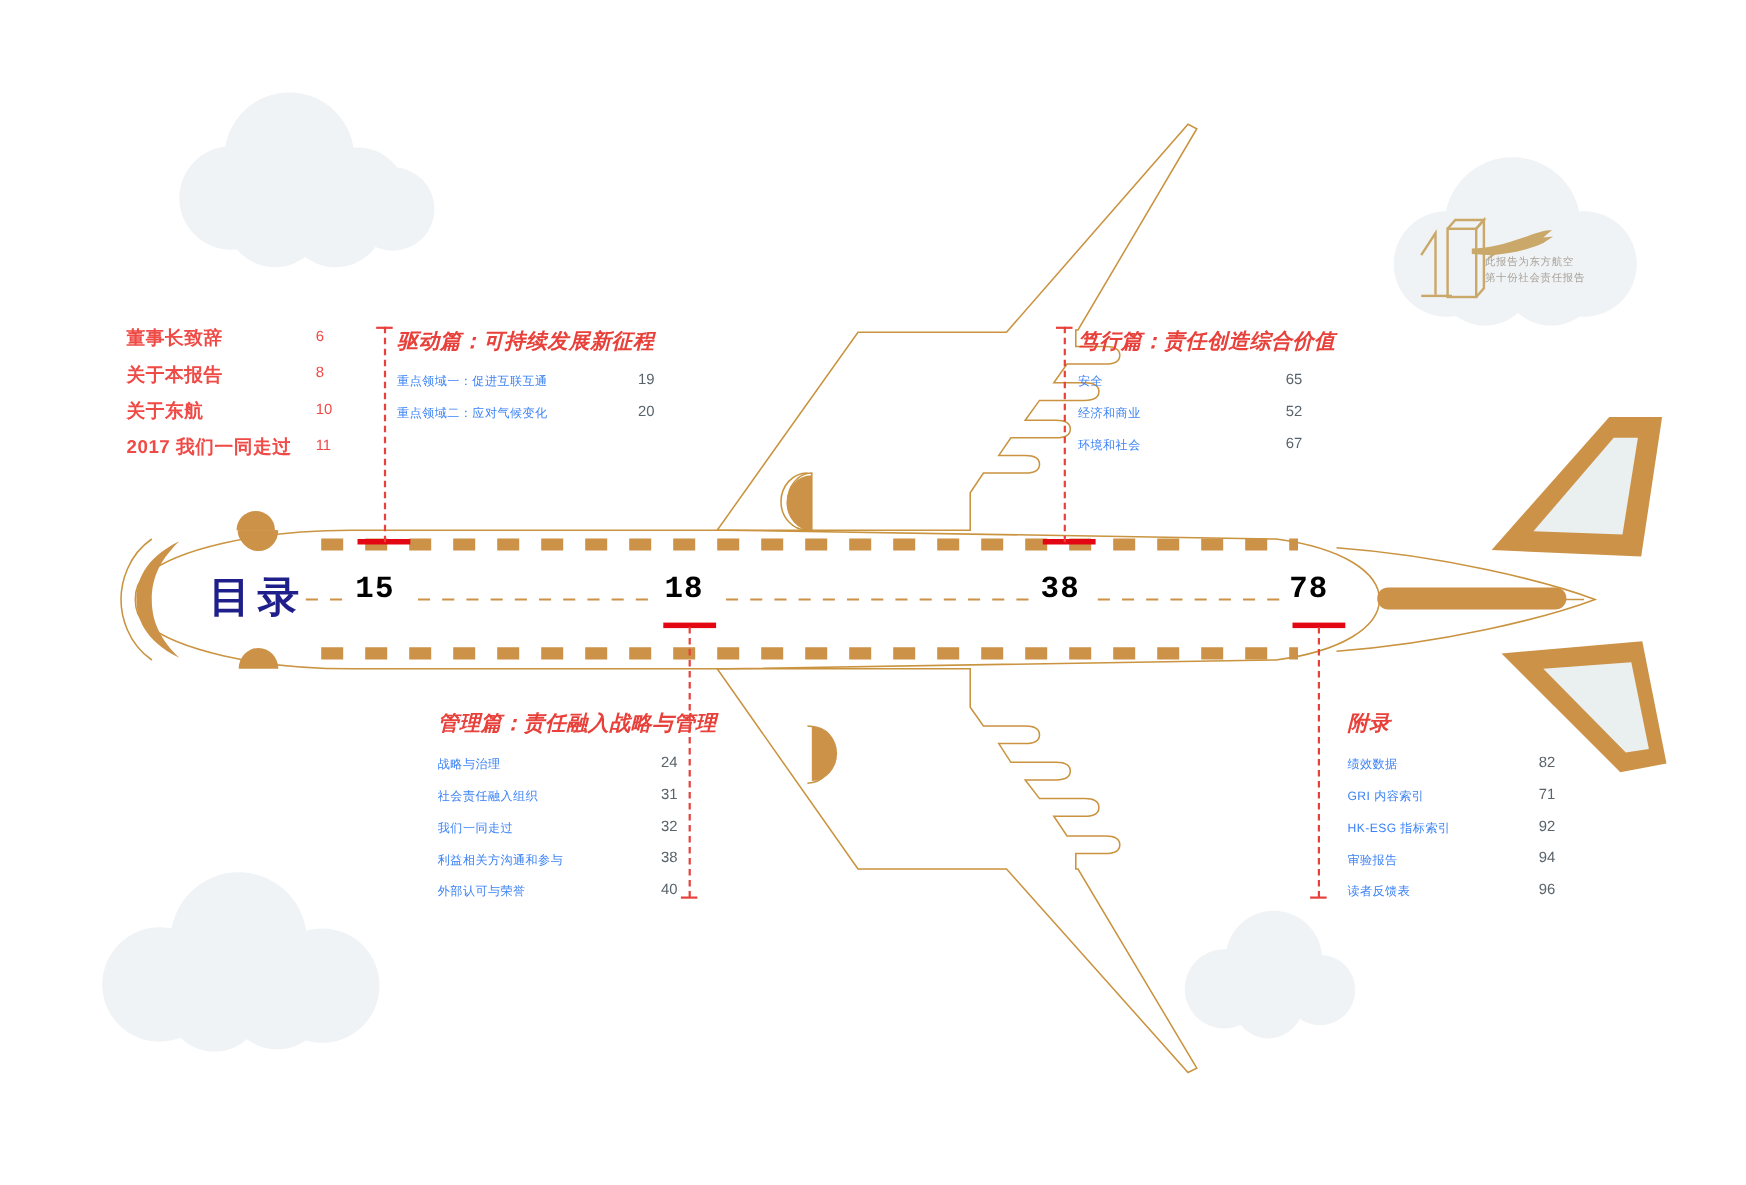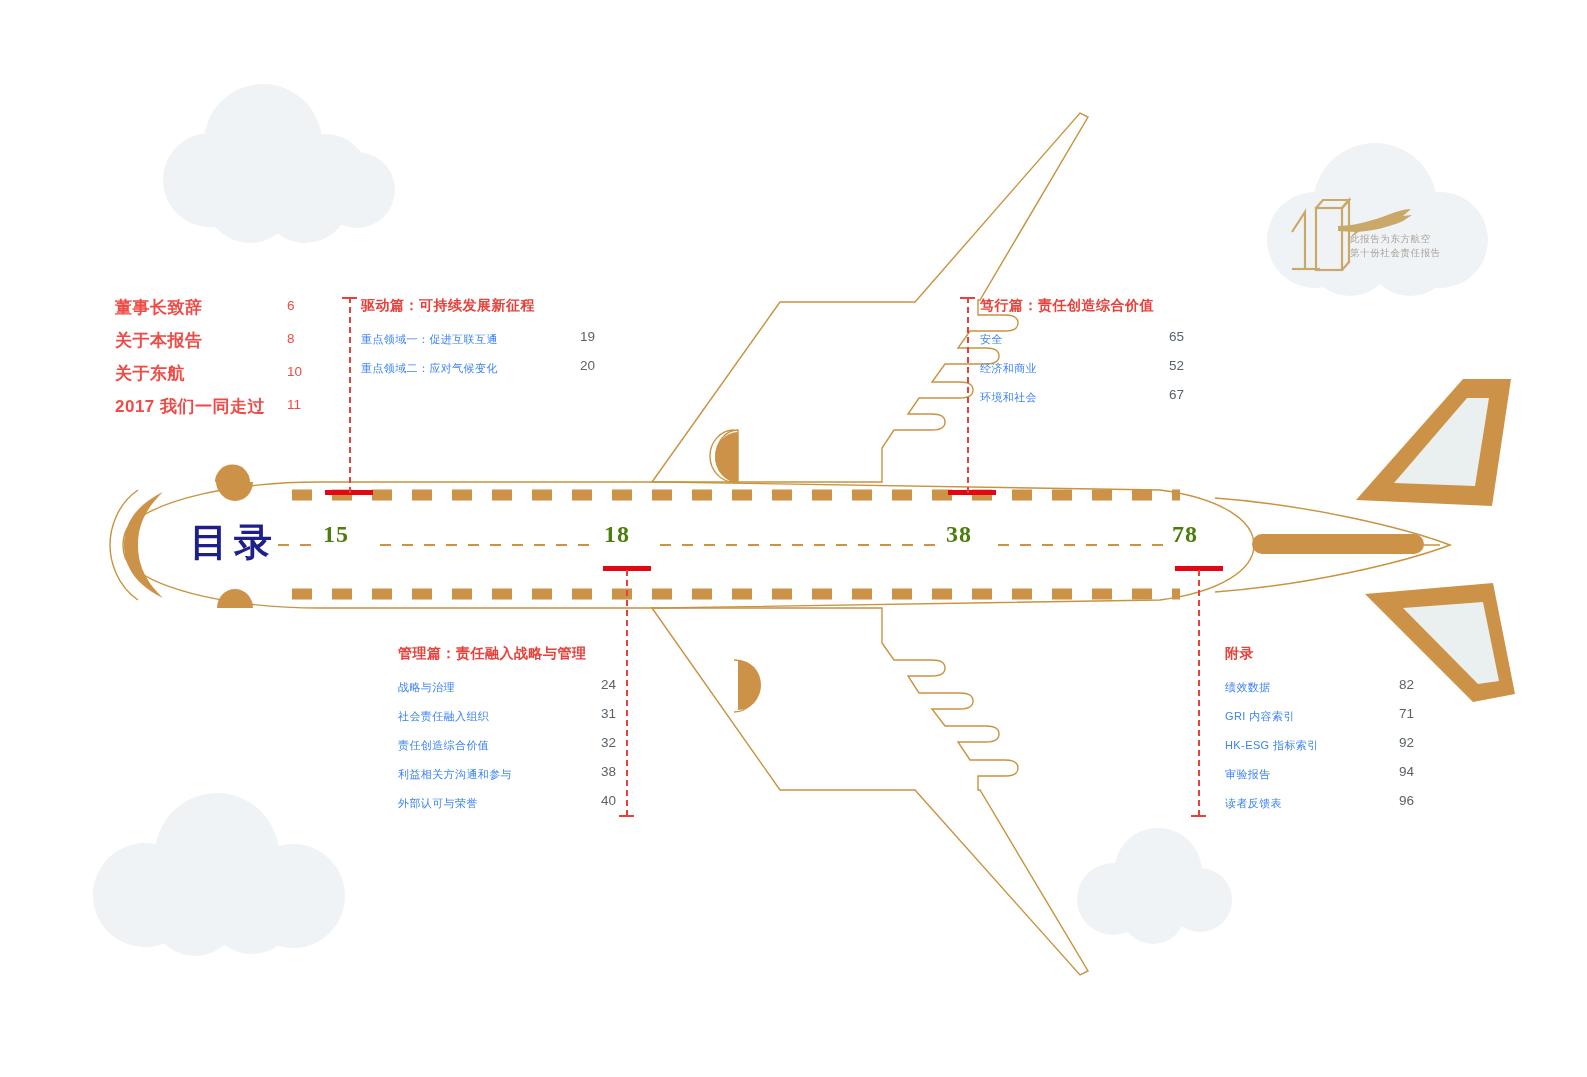--- a/index.html
+++ b/index.html
@@ -13,25 +13,26 @@
   #stage{position:absolute;left:0;top:0;width:1587px;height:1077px;margin-left:20px;}
 
   
   .art{position:absolute;left:0;top:0;width:1587px;height:1077px;pointer-events:none;}
 
   
   .toc-block{position:absolute;}
 
   .grp-title{
     color:#e8403a;
-    font-size:14px;
+    font-size:19px;
     font-weight:700;
     letter-spacing:.5px;
     white-space:nowrap;
     margin-bottom:14px;
+    font-style:italic;
   }
   .plain-row{
     position:relative;
     height:29px;
     white-space:nowrap;
   }
   .plain-row .lbl{
     font-size:11px;
     color:#3b82f6;
     letter-spacing:.4px;
@@ -64,25 +65,25 @@
     height:2px;background:#e8403a;
   }
   .redbar{
     position:absolute;
     height:5px;background:#e30613;
   }
 
   
   .fnum{
     position:absolute;
-    font-size:24px;
+    font-size:28px;
     font-weight:700;
-    color:#4d7c0f;
+    color:#000000;
     letter-spacing:1px;
-    font-family:Liberation Serif, serif;
+    font-family:Liberation Mono, monospace;
   }
   .ftitle{
     position:absolute;
     font-size:38px;
     font-weight:700;
     color:#1f1f8c;
     letter-spacing:6px;
     font-family:Liberation Sans, sans-serif;
   }
 
@@ -335,21 +336,21 @@
     <div class="grp-title">管理篇：责任融入战略与管理</div>
     <div class="plain-row">
       <span class="lbl">战略与治理</span>
       <span class="pg" style="left:196px;top:0;width:22px;">24</span>
     </div>
     <div class="plain-row">
       <span class="lbl">社会责任融入组织</span>
       <span class="pg" style="left:196px;top:0;width:22px;">31</span>
     </div>
     <div class="plain-row">
-      <span class="lbl">责任创造综合价值</span>
+      <span class="lbl">我们一同走过</span>
       <span class="pg" style="left:196px;top:0;width:22px;">32</span>
     </div>
     <div class="plain-row">
       <span class="lbl">利益相关方沟通和参与</span>
       <span class="pg" style="left:196px;top:0;width:22px;">38</span>
     </div>
     <div class="plain-row">
       <span class="lbl">外部认可与荣誉</span>
       <span class="pg" style="left:196px;top:0;width:22px;">40</span>
     </div>

